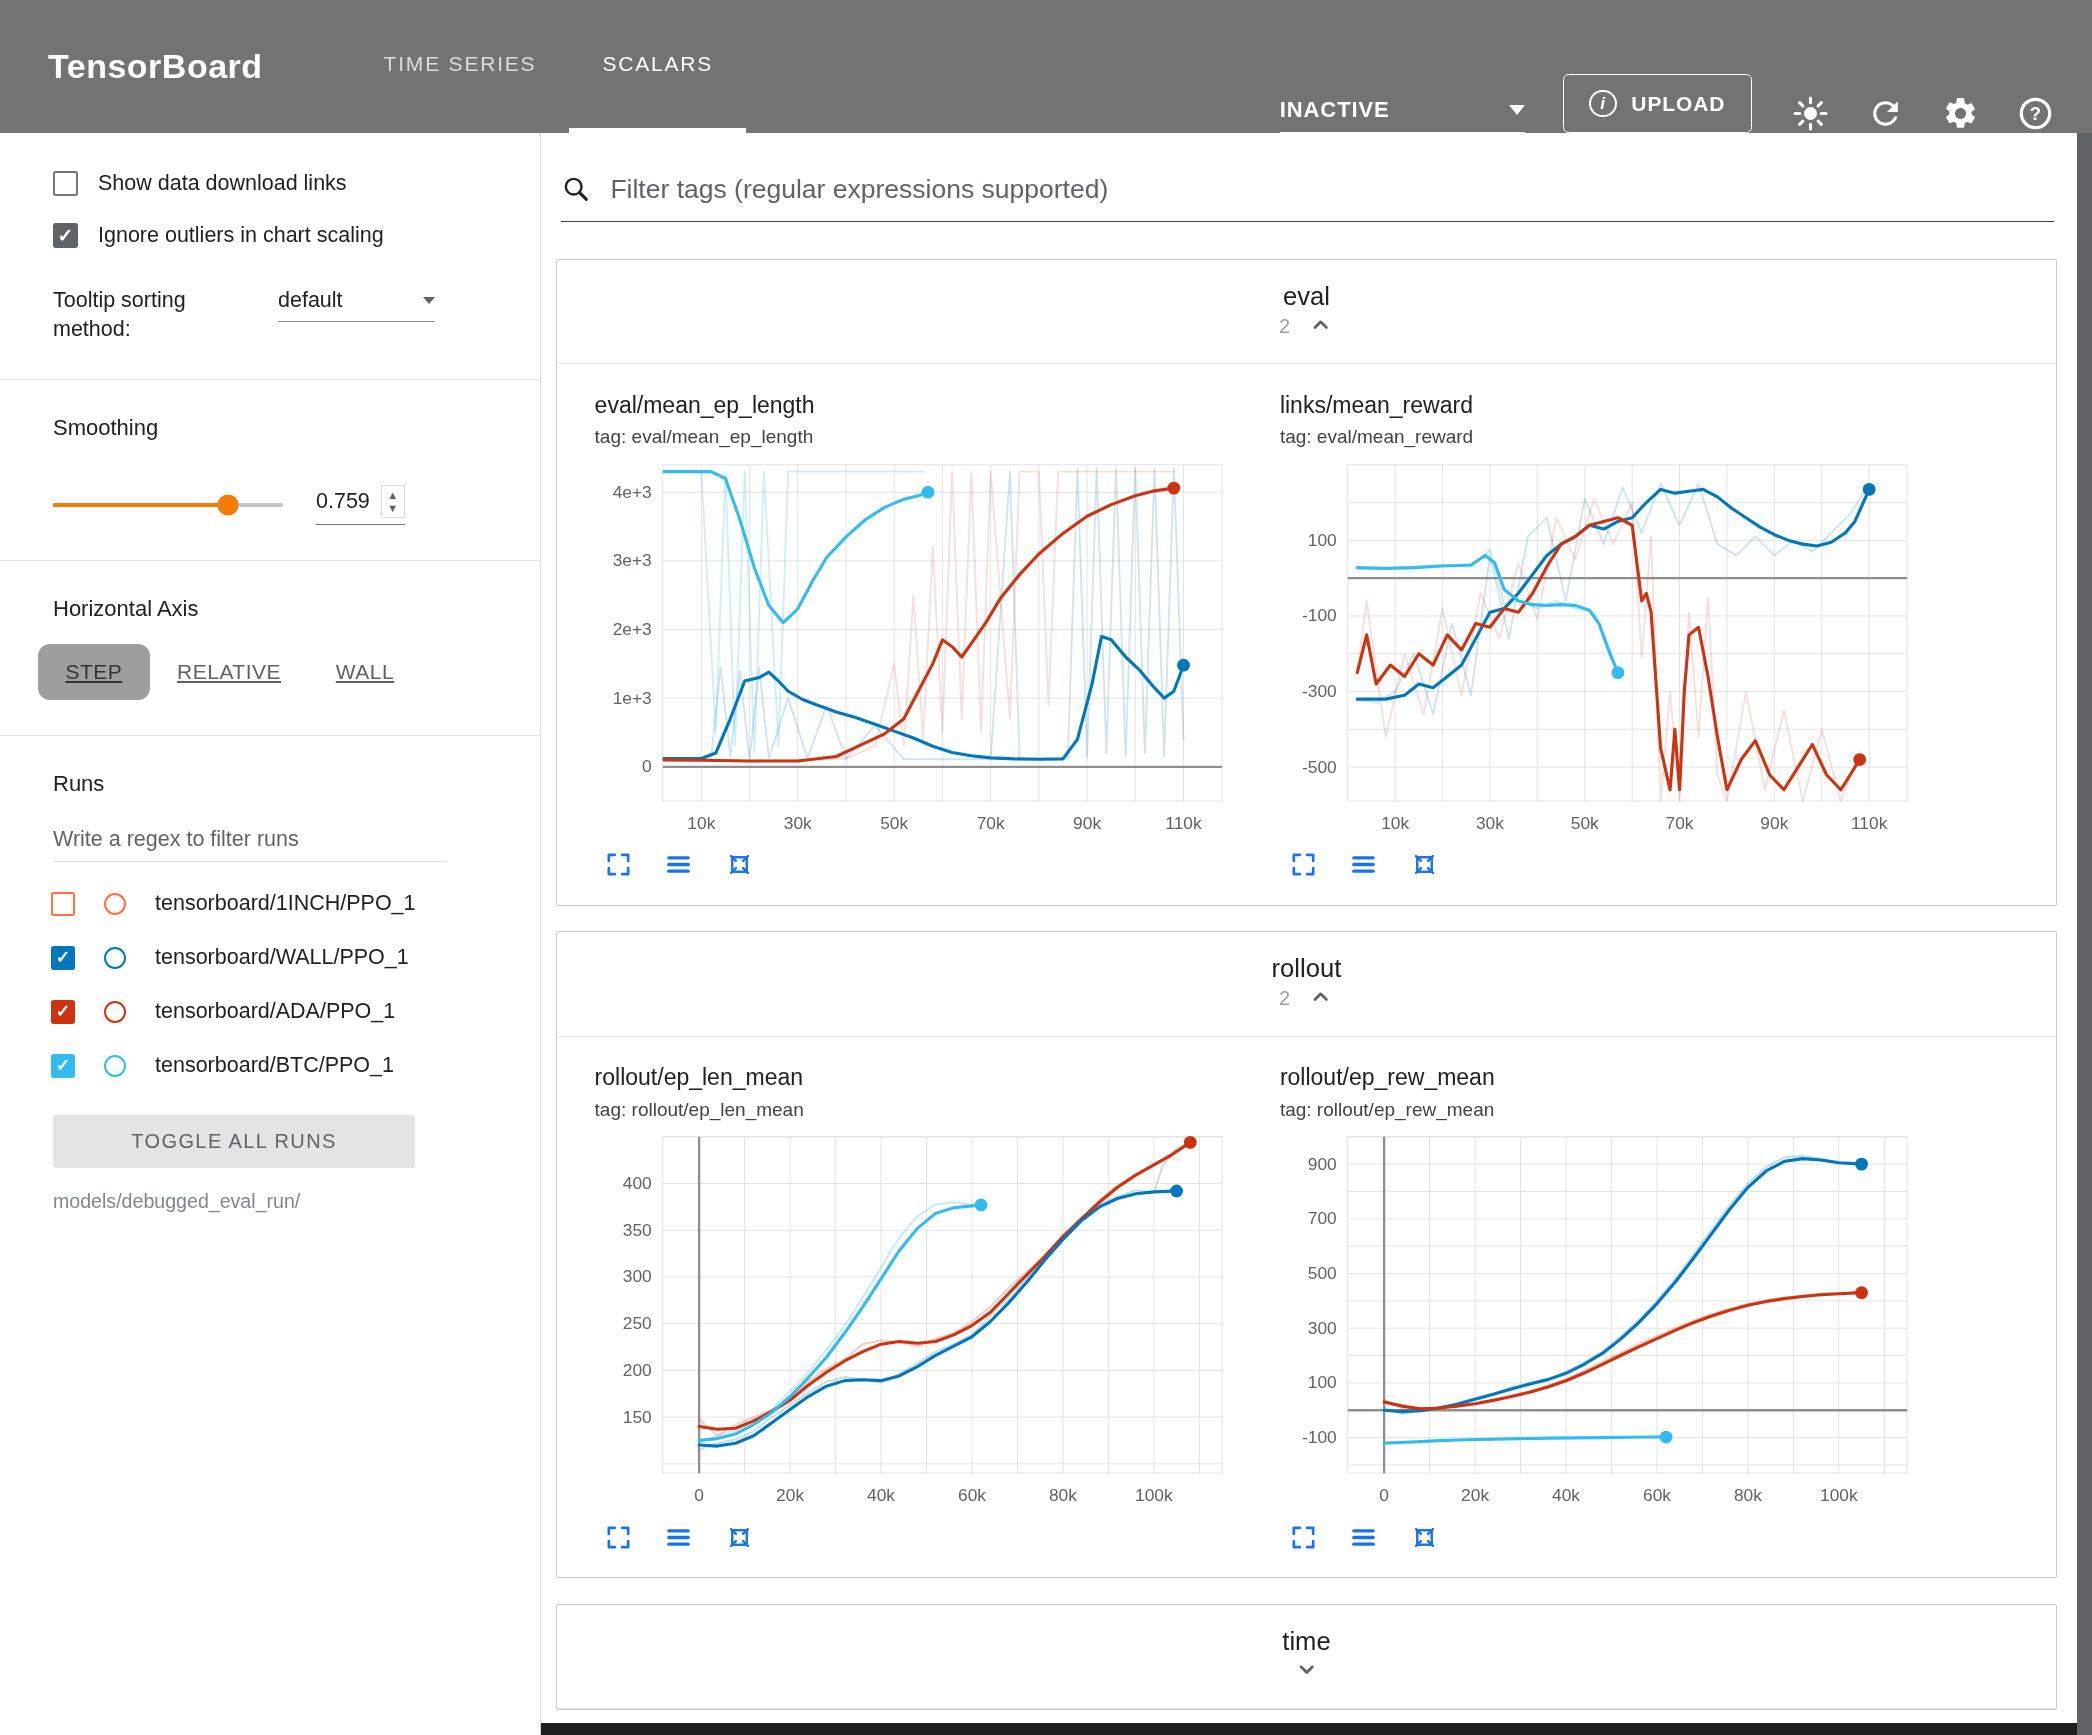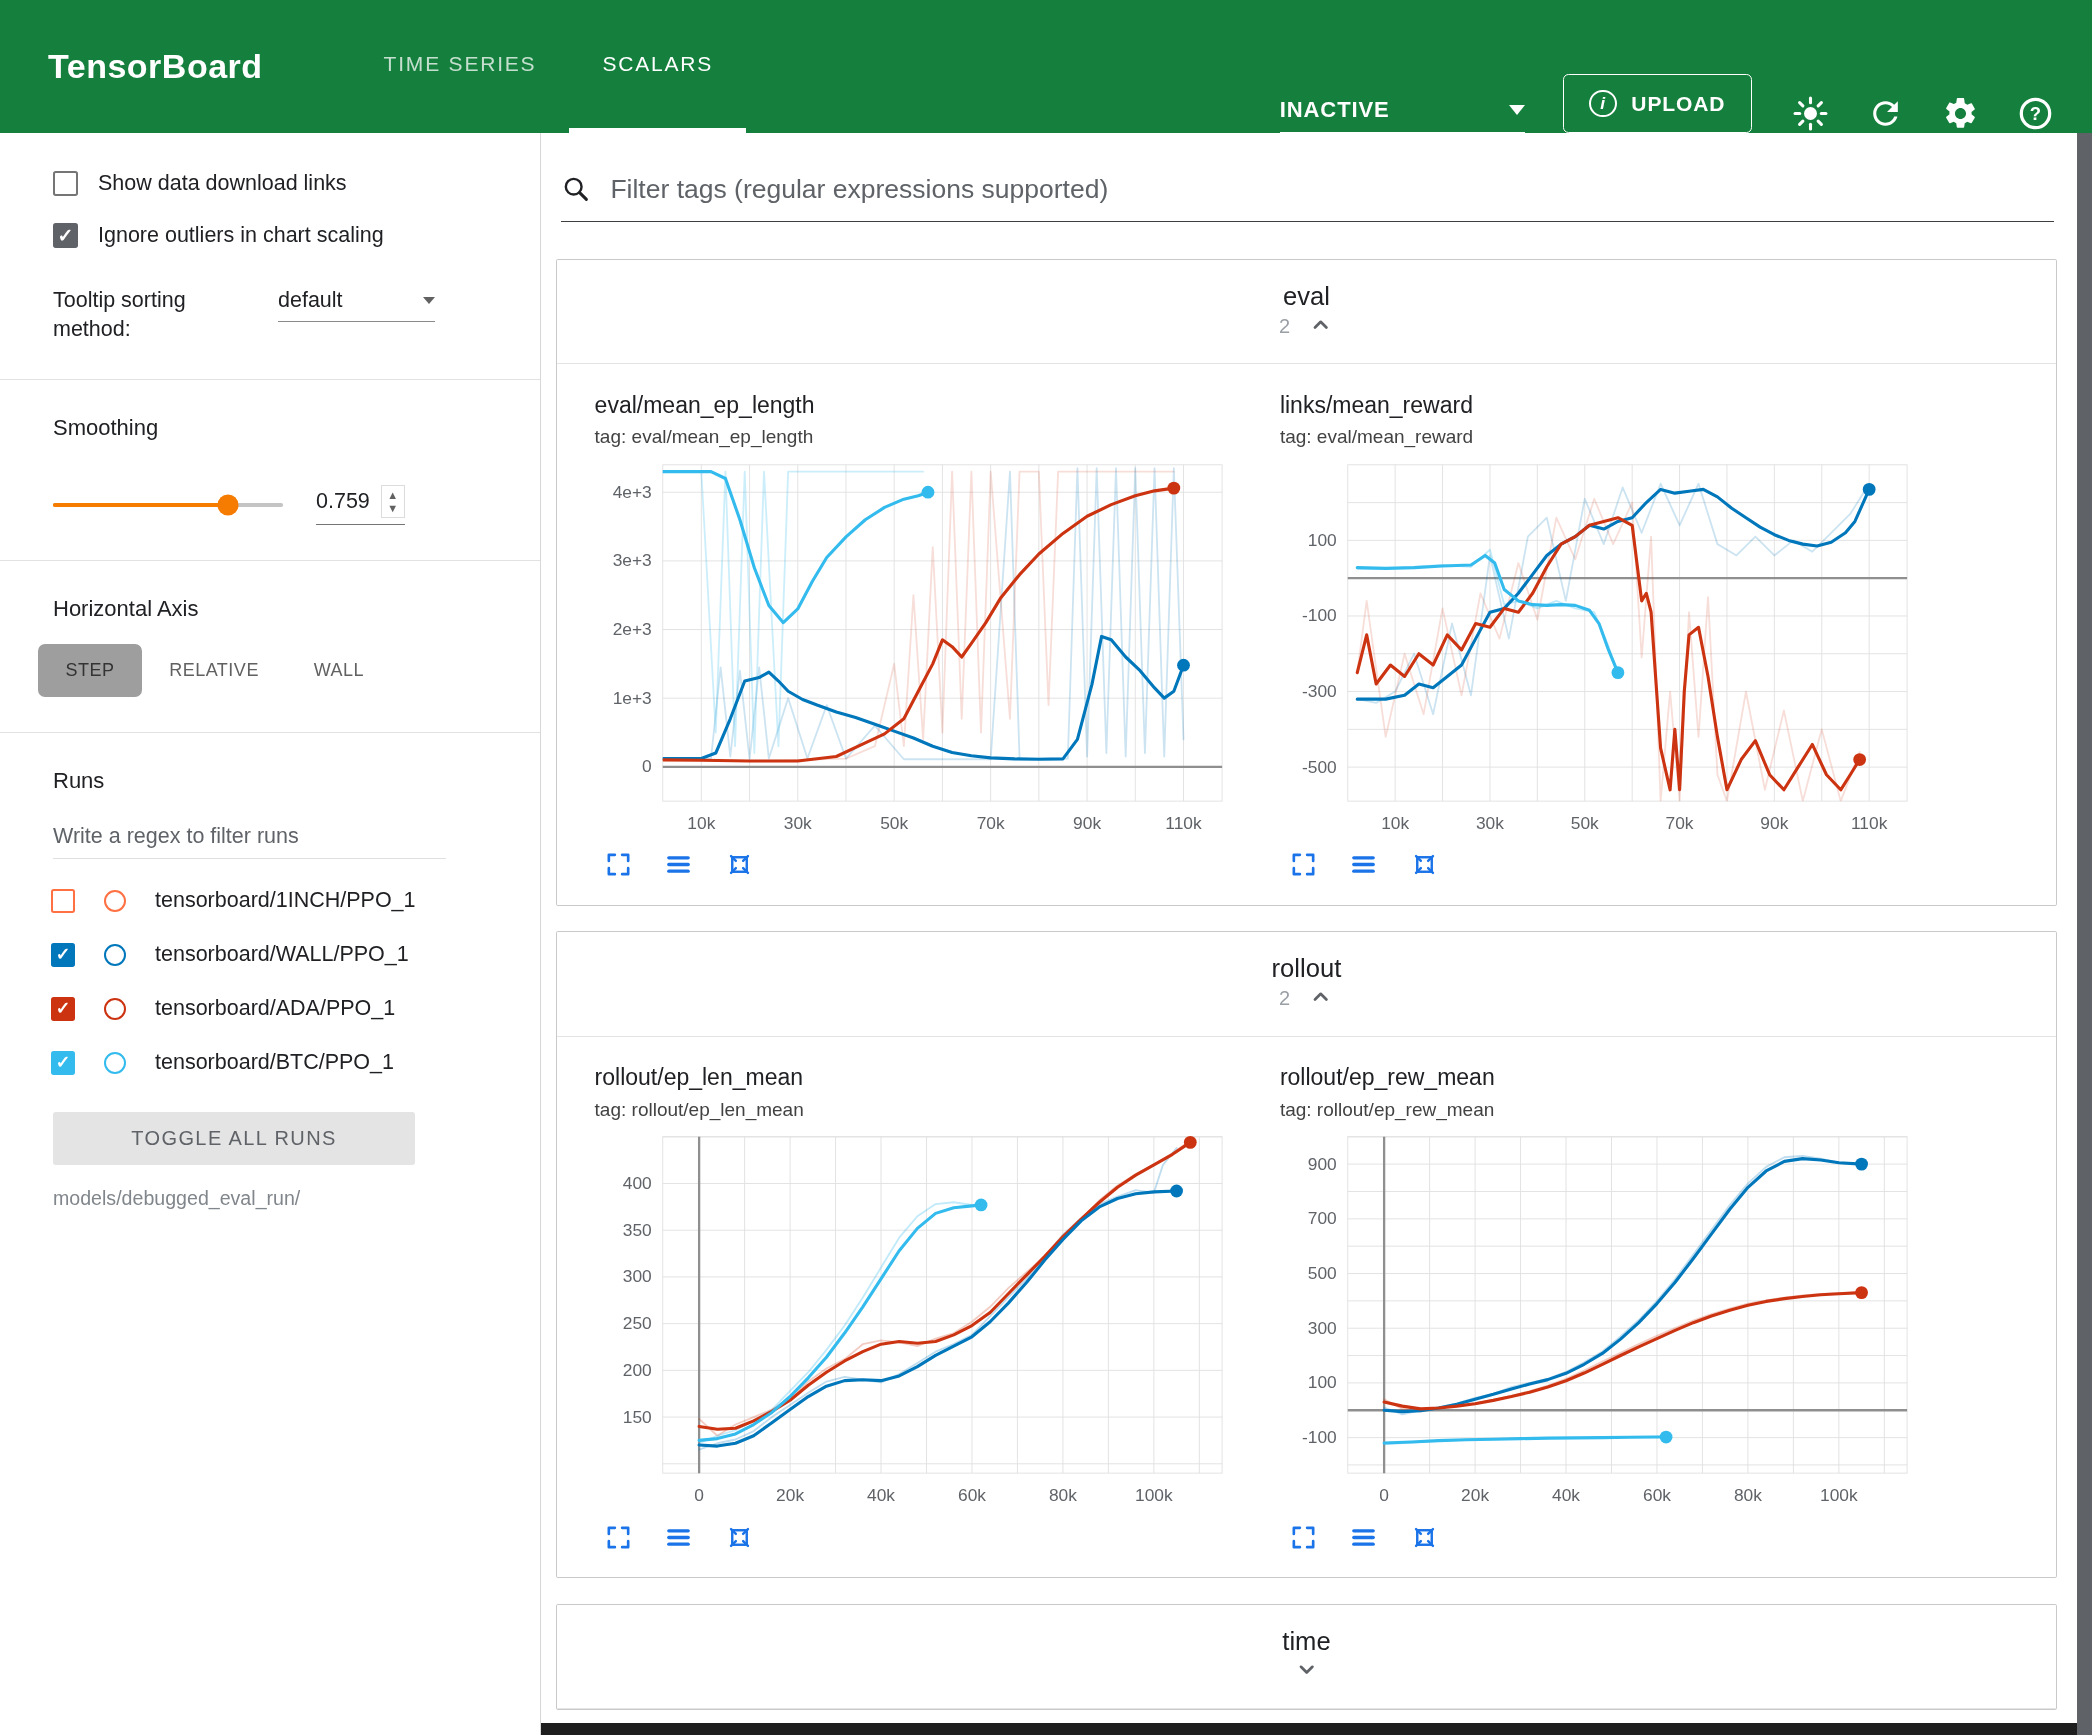--- a/index.html
+++ b/index.html
@@ -1,20 +1,20 @@
 <!DOCTYPE html>
 <html style="font-size:14.6px"><head>
 <meta charset="utf-8">
 <style>
   html,body{margin:0;padding:0;}
   body{width:2092px;height:1735px;overflow:hidden;background:#fff;font-family:"Liberation Sans",sans-serif;color:#202124;}
   .app{width:100%;height:100%;display:flex;flex-direction:column;}
 
   
-  .topbar{height:133px;background:#15803d;display:flex;align-items:stretch;flex-shrink:0;}
+  .topbar{height:133px;background:#737373;display:flex;align-items:stretch;flex-shrink:0;}
   .brand{display:flex;align-items:center;margin-left:48px;font-size:34px;font-weight:700;color:#fff;letter-spacing:0.5px;}
   .tabs{display:flex;margin-left:88px;}
   .tab{display:flex;align-items:center;padding:0 33px;font-size:21px;letter-spacing:1.8px;color:rgba(255,255,255,0.75);font-weight:500;border-bottom:5.5px solid transparent;box-sizing:border-box;cursor:pointer;}
   .tab.active{color:#fff;border-bottom-color:#fff;}
   .topbar-right{margin-left:auto;display:flex;align-items:flex-end;gap:38px;margin-right:37px;}
   .status-dd{width:245px;display:flex;align-items:center;justify-content:space-between;color:#fff;font-size:22px;font-weight:700;letter-spacing:0.9px;border-bottom:1.8px solid #fff;padding-bottom:9.1px;cursor:pointer;}
   .dd-caret{width:0;height:0;border-left:8.2px solid transparent;border-right:8.2px solid transparent;border-top:10px solid #fff;}
   .upload-btn{display:flex;align-items:center;gap:14.6px;background:transparent;border:1.8px solid #fff;border-radius:5.5px;color:#fff;font-size:21px;font-weight:700;letter-spacing:0.9px;padding:14.6px 25.6px;font-family:inherit;cursor:pointer;}
   .info-circle{width:27.4px;height:27.4px;box-sizing:border-box;border:2.3px solid #fff;border-radius:50%;display:flex;align-items:center;justify-content:center;font-size:17.4px;font-style:italic;font-weight:700;}
   .topbar-icons{display:flex;align-items:center;gap:35px;}
@@ -40,21 +40,21 @@
   .divider{border:none;border-top:0.9px solid #e2e2e2;margin:35px 0 0 0;}
   .sb-heading{margin:35px 0 0 53px;font-size:22px;}
   .slider-row{display:flex;align-items:center;margin:44px 25.6px 0 53px;gap:33px;}
   .slider{position:relative;width:230px;height:3.7px;background:#c4c4c4;border-radius:1.8px;flex-shrink:0;cursor:pointer;}
   .slider-fill{position:absolute;left:0;top:0;height:3.7px;background:#f57c00;border-radius:1.8px;}
   .slider-thumb{position:absolute;top:50%;width:21px;height:21px;border-radius:50%;background:#f57c00;transform:translate(-50%,-50%);}
   .num-box{display:flex;align-items:center;gap:11px;border-bottom:1.4px solid #757575;padding-bottom:5.5px;}
   .num-value{font-size:21.5px;}
   .stepper{display:flex;flex-direction:column;align-items:center;border:0.9px solid #dcdcdc;color:#616161;font-size:11px;line-height:1.15;padding:2.7px 5.5px;cursor:pointer;}
   .axis-buttons{display:flex;flex-wrap:wrap;margin:22px 0 0 38px;width:393px;row-gap:11px;align-items:center;}
-  .axis-btn{background:none;border:none;font-family:inherit;font-size:18px;letter-spacing:0.5px;color:#616161;padding:16.4px 27.4px;cursor:pointer;border-radius:7px;}
+  .axis-btn{background:none;border:none;font-family:inherit;font-size:21px;letter-spacing:0.5px;color:#616161;padding:16.4px 27.4px;cursor:pointer;border-radius:12px;text-decoration:underline;}
   .axis-btn.selected{background:#9e9e9e;color:#333;}
   .runs-filter{display:block;margin:24px 0 0 53px;width:393px;border:none;border-bottom:0.9px solid #e0e0e0;outline:none;font-size:21.5px;font-family:inherit;padding:5.5px 0 9.1px;color:#202124;background:transparent;}
   .runs-list{margin:14.6px 0 0 51px;}
   .run-row{display:flex;align-items:center;gap:29px;height:54px;cursor:pointer;}
   .run-cb{width:24px;height:24px;box-sizing:border-box;border:2.7px solid;border-radius:2.7px;display:flex;align-items:center;justify-content:center;flex-shrink:0;background:#fff;}
   .run-cb.checked{color:#fff;font-size:17.4px;font-weight:700;}
   .run-cb.checked::after{content:"✓";}
   .run-circle{width:22px;height:22px;box-sizing:border-box;border:2.7px solid;border-radius:50%;flex-shrink:0;}
   .run-label{font-size:21.5px;white-space:nowrap;}
   .toggle-all{display:block;margin:22px 0 0 53px;width:362px;height:53px;background:#e4e4e4;border:none;border-radius:2.7px;font-family:inherit;font-size:20px;letter-spacing:1.4px;color:#5f6368;cursor:pointer;}

